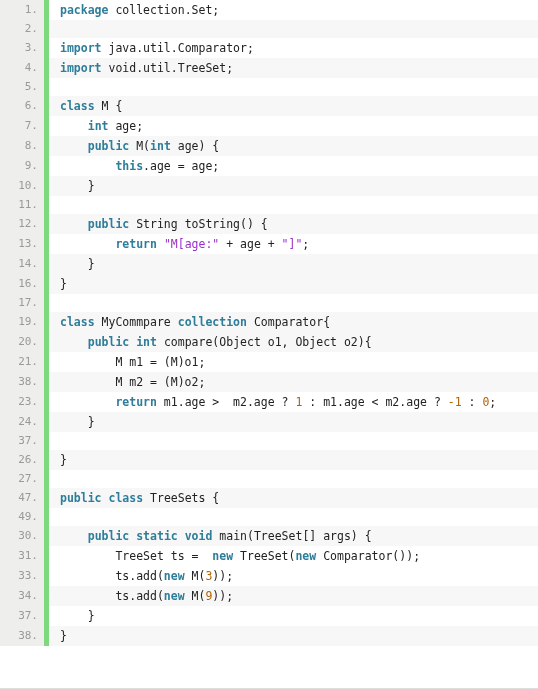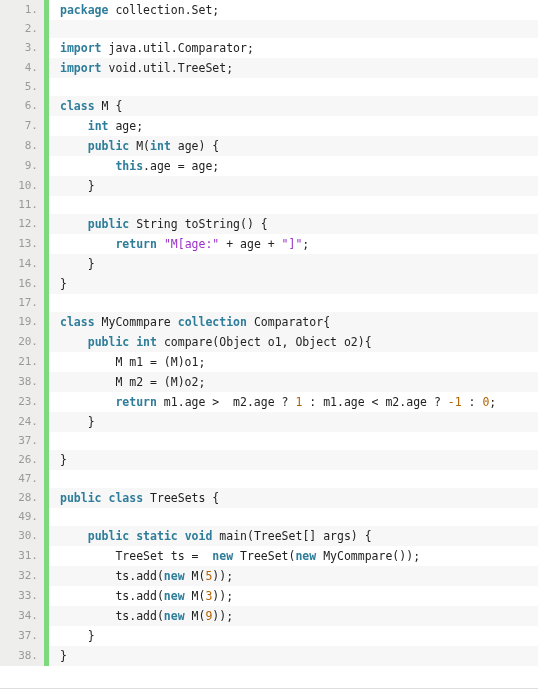--- a/index.html
+++ b/index.html
@@ -228,54 +228,48 @@
           <td class="spacer-cell"></td>
           <td class="code-cell"></td>
         </tr>
         <tr class="code-row even">
           <td class="gutter-cell">26.</td>
           <td class="marker-cell"></td>
           <td class="spacer-cell"></td>
           <td class="code-cell"><span class="tok-plain">}</span></td>
         </tr>
         <tr class="code-row odd">
+          <td class="gutter-cell">27.</td>
+          <td class="marker-cell"></td>
+          <td class="spacer-cell"></td>
+          <td class="code-cell"></td>
+        </tr>
+        <tr class="code-row even">
           <td class="gutter-cell">47.</td>
           <td class="marker-cell"></td>
           <td class="spacer-cell"></td>
-          <td class="code-cell"></td>
-        </tr>
-        <tr class="code-row even">
-          <td class="gutter-cell">28.</td>
-          <td class="marker-cell"></td>
-          <td class="spacer-cell"></td>
           <td class="code-cell"><span class="tok-kw">public</span><span class="tok-plain"> </span><span class="tok-kw">class</span><span class="tok-plain"> TreeSets {</span></td>
         </tr>
         <tr class="code-row odd">
           <td class="gutter-cell">49.</td>
           <td class="marker-cell"></td>
           <td class="spacer-cell"></td>
           <td class="code-cell"></td>
         </tr>
         <tr class="code-row even">
           <td class="gutter-cell">30.</td>
           <td class="marker-cell"></td>
           <td class="spacer-cell"></td>
           <td class="code-cell"><span class="tok-plain">    </span><span class="tok-kw">public</span><span class="tok-plain"> </span><span class="tok-kw">static</span><span class="tok-plain"> </span><span class="tok-kw">void</span><span class="tok-plain"> main(TreeSet[] args) {</span></td>
         </tr>
         <tr class="code-row odd">
           <td class="gutter-cell">31.</td>
           <td class="marker-cell"></td>
           <td class="spacer-cell"></td>
-          <td class="code-cell"><span class="tok-plain">        TreeSet ts =  </span><span class="tok-kw">new</span><span class="tok-plain"> TreeSet(</span><span class="tok-kw">new</span><span class="tok-plain"> MyCommpare());</span></td>
-        </tr>
-        <tr class="code-row even">
-          <td class="gutter-cell">32.</td>
-          <td class="marker-cell"></td>
-          <td class="spacer-cell"></td>
-          <td class="code-cell"><span class="tok-plain">        ts.add(</span><span class="tok-kw">new</span><span class="tok-plain"> M(</span><span class="tok-num">5</span><span class="tok-plain">));</span></td>
+          <td class="code-cell"><span class="tok-plain">        TreeSet ts =  </span><span class="tok-kw">new</span><span class="tok-plain"> TreeSet(</span><span class="tok-kw">new</span><span class="tok-plain"> Comparator());</span></td>
         </tr>
         <tr class="code-row odd">
           <td class="gutter-cell">33.</td>
           <td class="marker-cell"></td>
           <td class="spacer-cell"></td>
           <td class="code-cell"><span class="tok-plain">        ts.add(</span><span class="tok-kw">new</span><span class="tok-plain"> M(</span><span class="tok-num">3</span><span class="tok-plain">));</span></td>
         </tr>
         <tr class="code-row even">
           <td class="gutter-cell">34.</td>
           <td class="marker-cell"></td>

